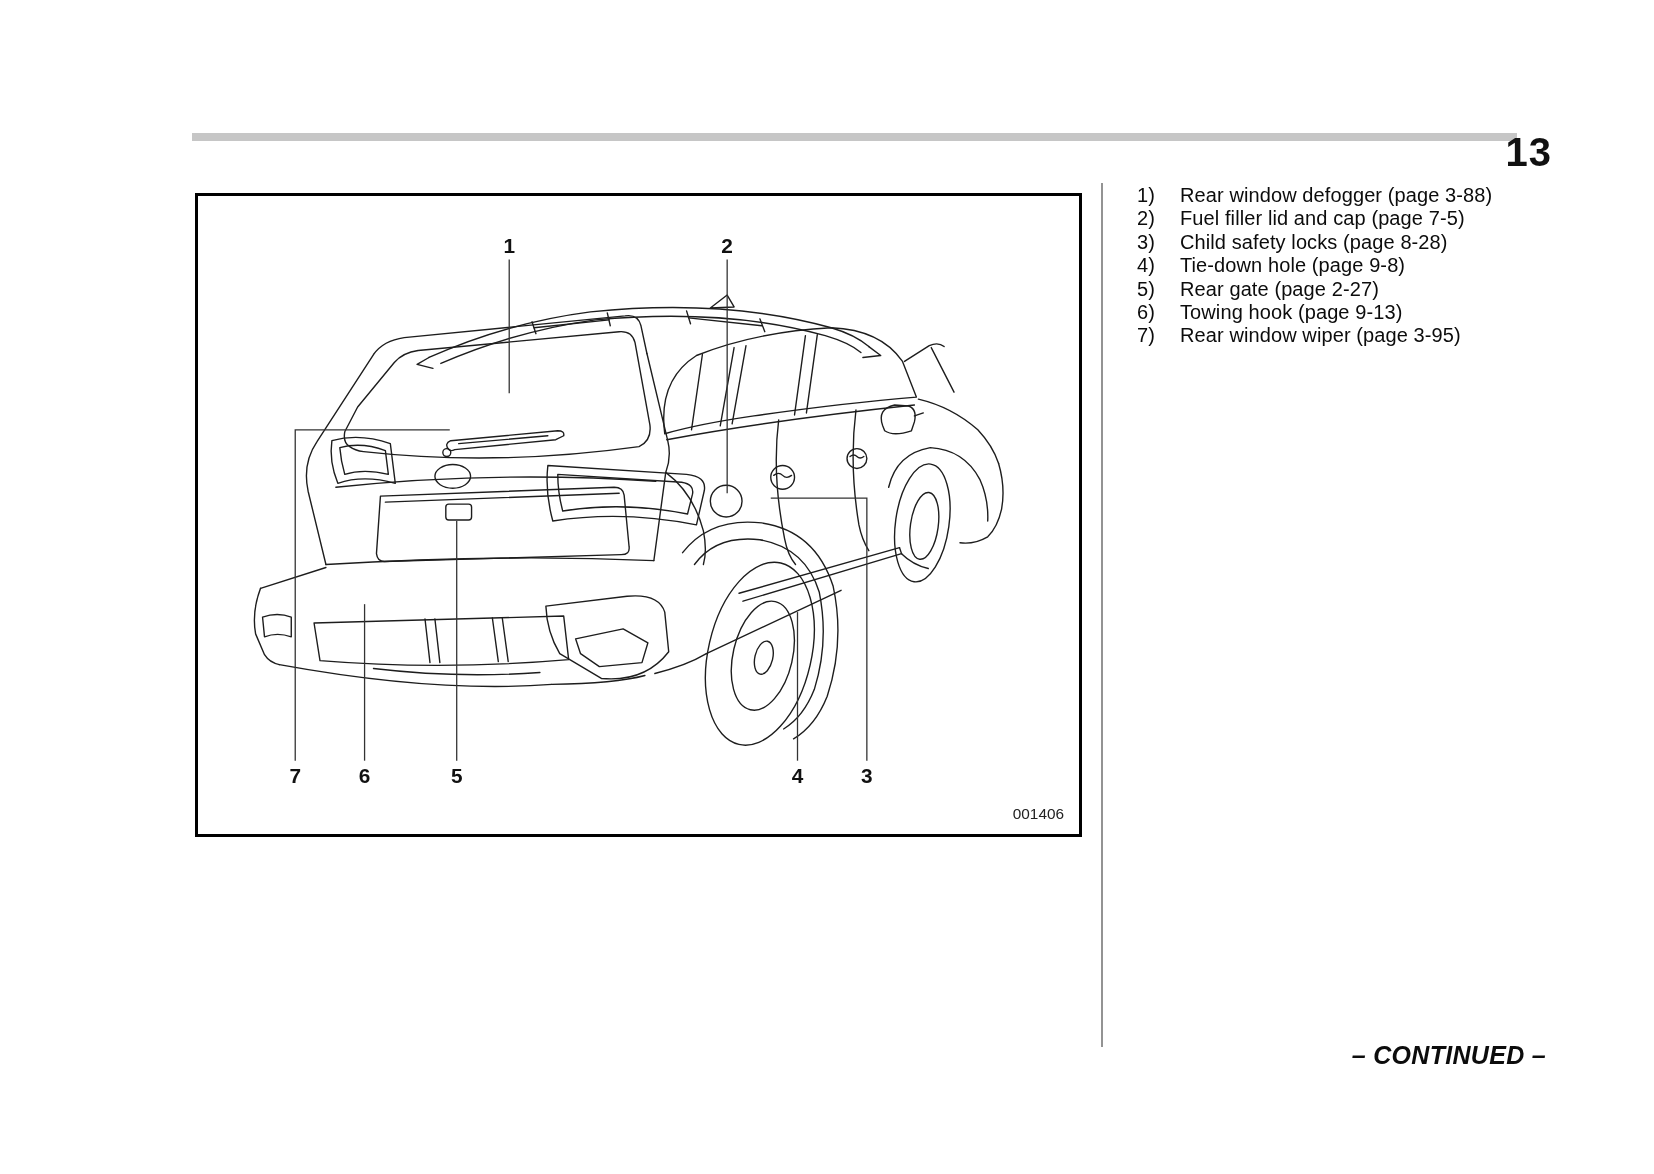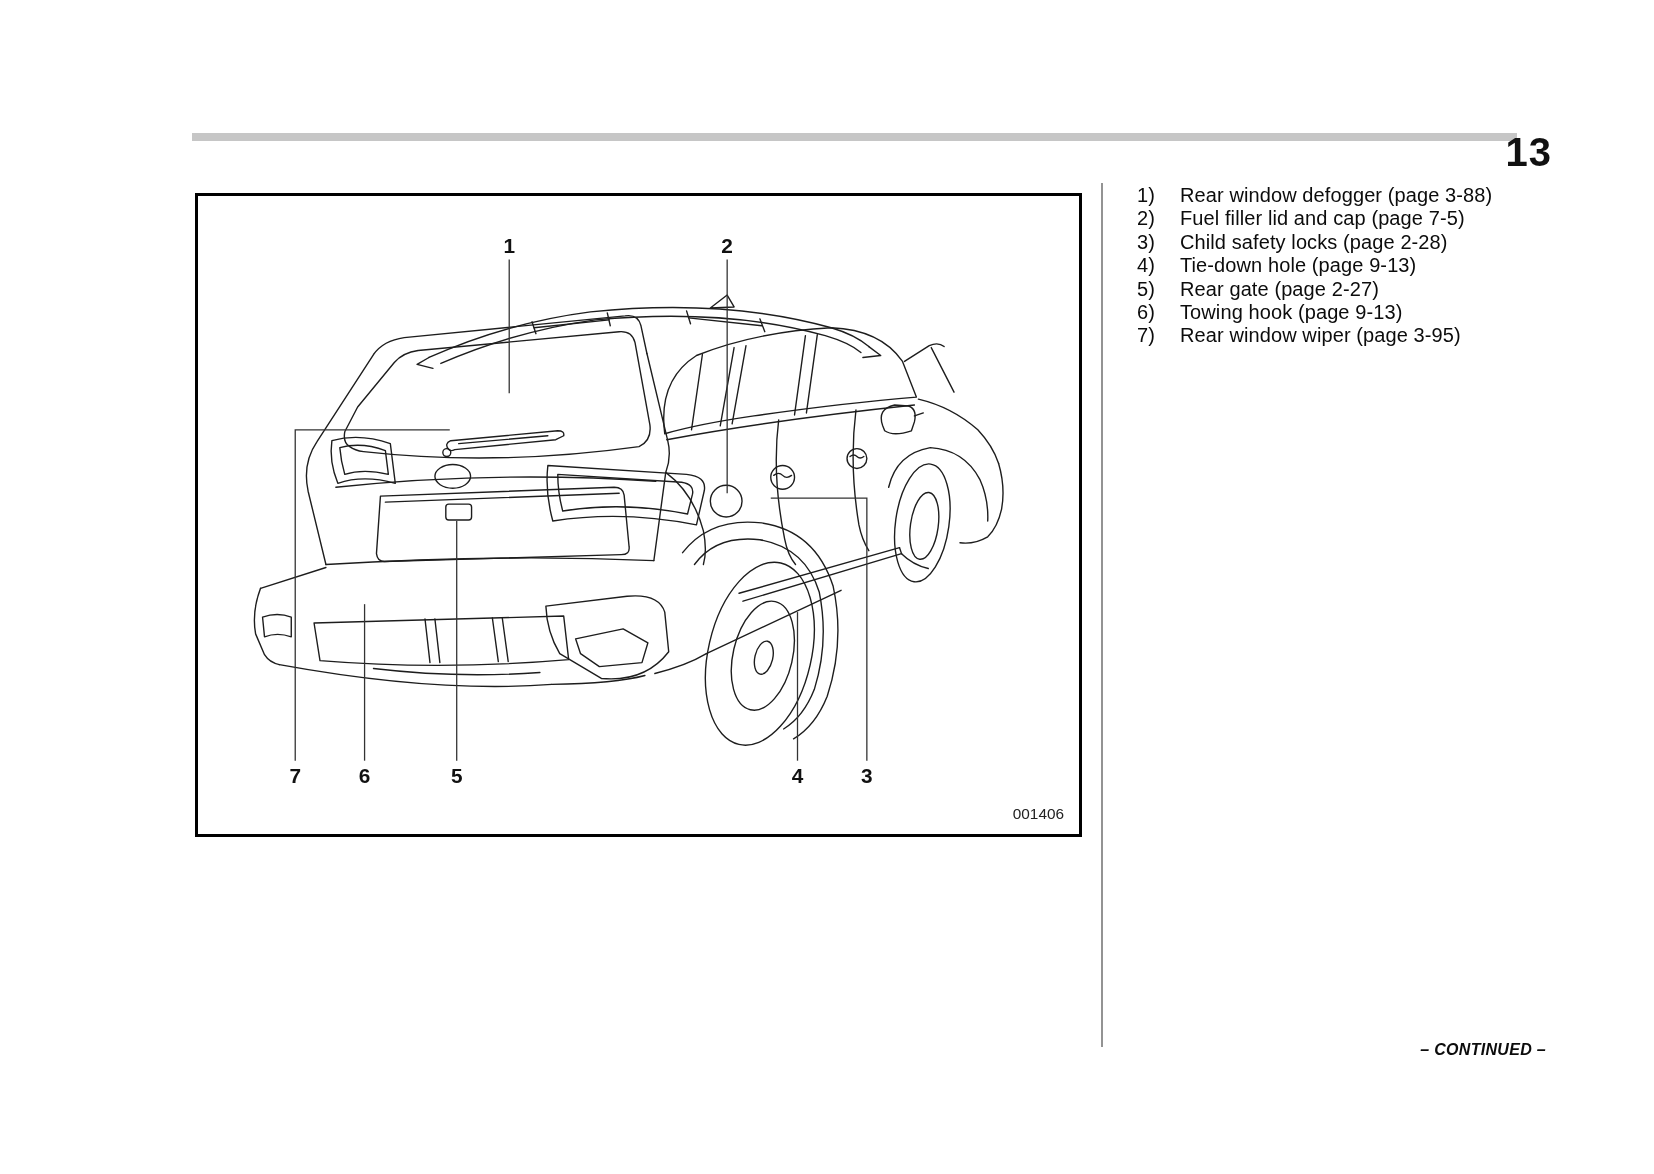--- a/index.html
+++ b/index.html
@@ -66,21 +66,21 @@
     line-height: 23.4px;
     color: #0c0c0c;
     letter-spacing: 0.1px;
   }
   .legend-row { white-space: nowrap; }
   .legend-num { display: inline-block; width: 43px; }
 
   .continued {
     position: absolute;
     top: 1041px; right: 108px;
-    font-size: 16px;
+    font-size: 25px;
     font-weight: bold;
     font-style: italic;
     color: #0c0c0c;
     letter-spacing: 0.3px;
   }
 </style>
 </head>
 <body>
 
 <div class="page">
@@ -208,24 +208,24 @@
   <div class="column-divider"></div>
 
   <div class="legend">
     <div class="legend-row">
       <span class="legend-num">1)</span><span class="legend-label">Rear window defogger (page 3-88)</span>
     </div>
     <div class="legend-row">
       <span class="legend-num">2)</span><span class="legend-label">Fuel filler lid and cap (page 7-5)</span>
     </div>
     <div class="legend-row">
-      <span class="legend-num">3)</span><span class="legend-label">Child safety locks (page 2-28)</span>
-    </div>
-    <div class="legend-row">
-      <span class="legend-num">4)</span><span class="legend-label">Tie-down hole (page 9-13)</span>
+      <span class="legend-num">3)</span><span class="legend-label">Child safety locks (page 8-28)</span>
+    </div>
+    <div class="legend-row">
+      <span class="legend-num">4)</span><span class="legend-label">Tie-down hole (page 9-8)</span>
     </div>
     <div class="legend-row">
       <span class="legend-num">5)</span><span class="legend-label">Rear gate (page 2-27)</span>
     </div>
     <div class="legend-row">
       <span class="legend-num">6)</span><span class="legend-label">Towing hook (page 9-13)</span>
     </div>
     <div class="legend-row">
       <span class="legend-num">7)</span><span class="legend-label">Rear window wiper (page 3-95)</span>
     </div>

